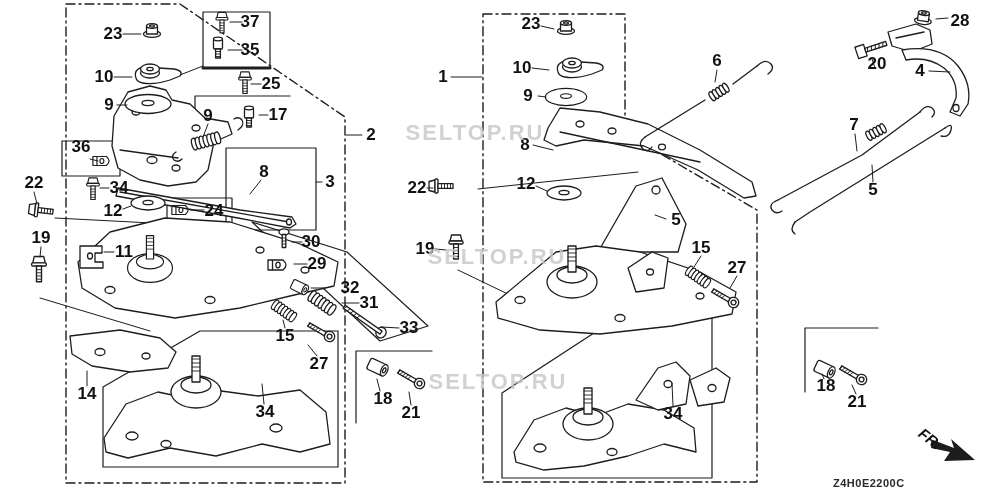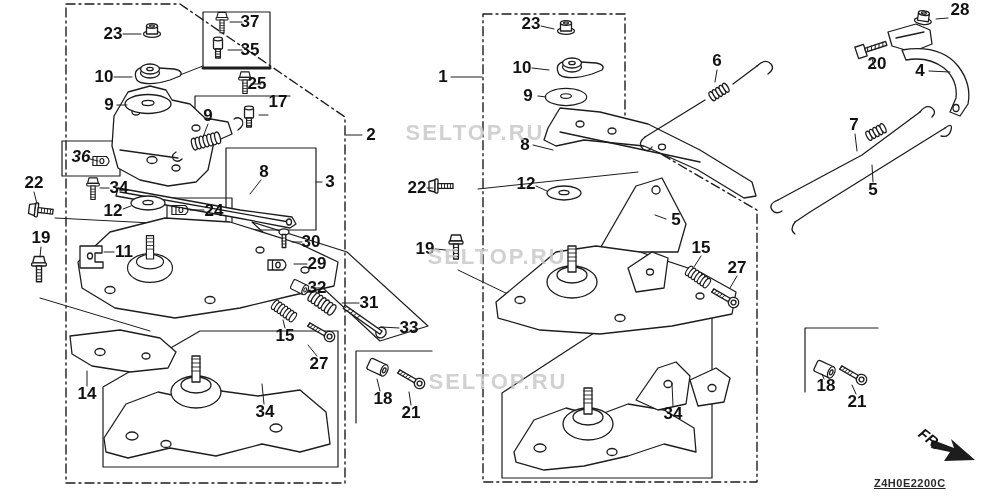--- a/index.html
+++ b/index.html
@@ -14,22 +14,22 @@
   .art .thick{stroke-width:3;}
   .art .dashdot{fill:none;stroke:#1d1d1d;stroke-width:1.4;stroke-dasharray:9 4 2 4;}
   .art .leader{stroke:#1d1d1d;stroke-width:1;fill:none;}
   .art .thread{stroke-width:.9;fill:none;}
   #labels{position:absolute;left:0;top:0;width:100%;height:100%;pointer-events:none;}
   .callout{position:absolute;transform:translate(-50%,-50%);
            font:700 17px "Liberation Sans",sans-serif;color:#111;white-space:nowrap;}
   .watermark{position:absolute;transform:translate(-50%,-50%);
              font:700 22px "Liberation Sans",sans-serif;color:#c6c6c6;
              letter-spacing:2px;opacity:.8;white-space:nowrap;}
-  .code{position:absolute;left:874px;top:477px;font:600 11px "Liberation Sans",sans-serif;
-        color:#2a2a2a;letter-spacing:.5px;text-decoration:underline;}
+  .code{position:absolute;left:833px;top:477px;font:600 11px "Liberation Sans",sans-serif;
+        color:#2a2a2a;letter-spacing:.5px;}
   .fr-text{position:absolute;left:918px;top:430px;font:800 15px "Liberation Sans",sans-serif;
            color:#111;transform:rotate(38deg);font-style:italic;}
 </style>
 </head>
 <body>
 
 <div class="stage">
 
 <svg class="art" width="1000" height="500" viewBox="0 0 1000 500">
   <defs>
@@ -347,36 +347,36 @@
     <path class="solidfill" d="M933,440 L954,448 L951,439 L975,460 L944,461 L950,452 L931,448 Z"></path>
   </g>
 </svg>
 
 <div id="labels">
       <div class="callout" style="left: 250px; top: 22px;">37</div>
       <div class="callout" style="left: 250px; top: 50px;">35</div>
       <div class="callout" style="left: 113px; top: 34px;">23</div>
       <div class="callout" style="left: 104px; top: 77px;">10</div>
       <div class="callout" style="left: 109px; top: 105px;">9</div>
-      <div class="callout" style="left: 257px; top: 84px;">25</div>
+      <div class="callout" style="left: 271px; top: 84px;">25</div>
       <div class="callout" style="left: 208px; top: 116px;">9</div>
-      <div class="callout" style="left: 278px; top: 102px;">17</div>
+      <div class="callout" style="left: 278px; top: 115px;">17</div>
       <div class="callout" style="left: 371px; top: 135px;">2</div>
       <div class="callout" style="left: 330px; top: 182px;">3</div>
       <div class="callout" style="left: 264px; top: 172px;">8</div>
-      <div class="callout" style="left: 81px; top: 157px; font-style: italic;">36</div>
+      <div class="callout" style="left: 81px; top: 147px;">36</div>
       <div class="callout" style="left: 119px; top: 188px;">34</div>
       <div class="callout" style="left: 34px; top: 183px;">22</div>
       <div class="callout" style="left: 113px; top: 211px;">12</div>
       <div class="callout" style="left: 214px; top: 211px;">24</div>
       <div class="callout" style="left: 41px; top: 238px;">19</div>
       <div class="callout" style="left: 124px; top: 252px;">11</div>
       <div class="callout" style="left: 311px; top: 242px;">30</div>
       <div class="callout" style="left: 317px; top: 264px;">29</div>
-      <div class="callout" style="left: 317px; top: 288px;">32</div>
+      <div class="callout" style="left: 350px; top: 288px;">32</div>
       <div class="callout" style="left: 369px; top: 303px;">31</div>
       <div class="callout" style="left: 409px; top: 328px;">33</div>
       <div class="callout" style="left: 285px; top: 336px;">15</div>
       <div class="callout" style="left: 319px; top: 364px;">27</div>
       <div class="callout" style="left: 87px; top: 394px;">14</div>
       <div class="callout" style="left: 265px; top: 412px;">34</div>
       <div class="callout" style="left: 383px; top: 399px;">18</div>
       <div class="callout" style="left: 411px; top: 413px;">21</div>
       <div class="callout" style="left: 443px; top: 77px;">1</div>
       <div class="callout" style="left: 531px; top: 24px;">23</div>
@@ -385,21 +385,21 @@
       <div class="callout" style="left: 525px; top: 145px;">8</div>
       <div class="callout" style="left: 417px; top: 188px;">22</div>
       <div class="callout" style="left: 526px; top: 184px;">12</div>
       <div class="callout" style="left: 676px; top: 220px;">5</div>
       <div class="callout" style="left: 425px; top: 249px;">19</div>
       <div class="callout" style="left: 701px; top: 248px;">15</div>
       <div class="callout" style="left: 737px; top: 268px;">27</div>
       <div class="callout" style="left: 673px; top: 414px;">34</div>
       <div class="callout" style="left: 826px; top: 386px;">18</div>
       <div class="callout" style="left: 857px; top: 402px;">21</div>
-      <div class="callout" style="left: 960px; top: 10px;">28</div>
+      <div class="callout" style="left: 960px; top: 21px;">28</div>
       <div class="callout" style="left: 877px; top: 64px;">20</div>
       <div class="callout" style="left: 920px; top: 71px;">4</div>
       <div class="callout" style="left: 717px; top: 61px;">6</div>
       <div class="callout" style="left: 854px; top: 125px;">7</div>
       <div class="callout" style="left: 873px; top: 190px;">5</div>
       <div class="watermark" style="left: 475px; top: 133px; color: rgb(198, 198, 198);">SELTOP.RU</div>
       <div class="watermark" style="left: 497px; top: 257px; color: rgb(198, 198, 198);">SELTOP.RU</div>
       <div class="watermark" style="left: 498px; top: 382px; color: rgb(198, 198, 198);">SELTOP.RU</div>
     </div>
 

